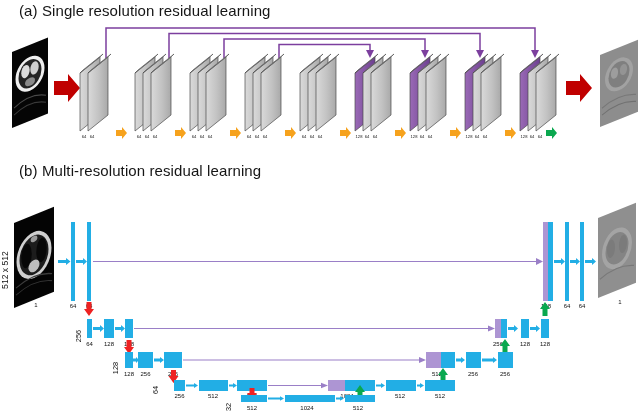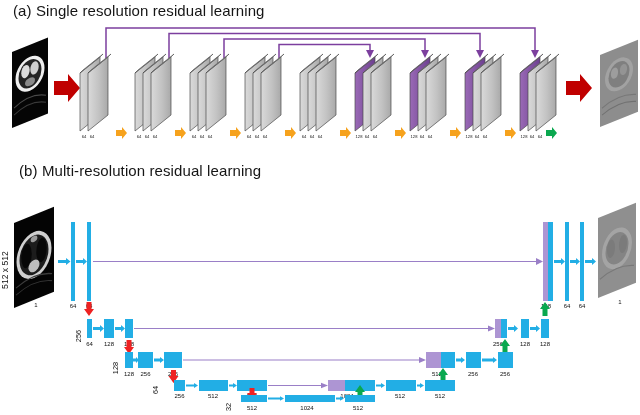--- a/index.html
+++ b/index.html
@@ -4,21 +4,21 @@
 <style>
   html,body{margin:0;padding:0;}
   body{
     width:640px;height:415px;position:relative;background:#ffffff;overflow:hidden;
     font-family:"Liberation Sans", sans-serif;color:#111;
   }
   .panel-title{
     position:absolute;font-size:15px;font-weight:400;color:#151515;letter-spacing:.1px;
     white-space:nowrap;
   }
-  #title-a{left:13px;top:2px;text-align:center;}
+  #title-a{left:19px;top:2px;text-align:center;}
   #title-b{left:19px;top:162px;}
   svg{display:block;}
   #svg-a{position:absolute;left:0;top:0;}
   #svg-b{position:absolute;left:0;top:188px;}
   text{font-family:"Liberation Sans", sans-serif;fill:#111;}
   .lbl-a{font-size:4.1px;text-anchor:middle;}
   .lbl-b{font-size:6px;text-anchor:middle;}
   .sz-b{font-size:7.4px;text-anchor:middle;}
   .sz-big{font-size:8.6px;text-anchor:middle;}
   .plate{stroke:#4a4a4a;stroke-width:.7;}

